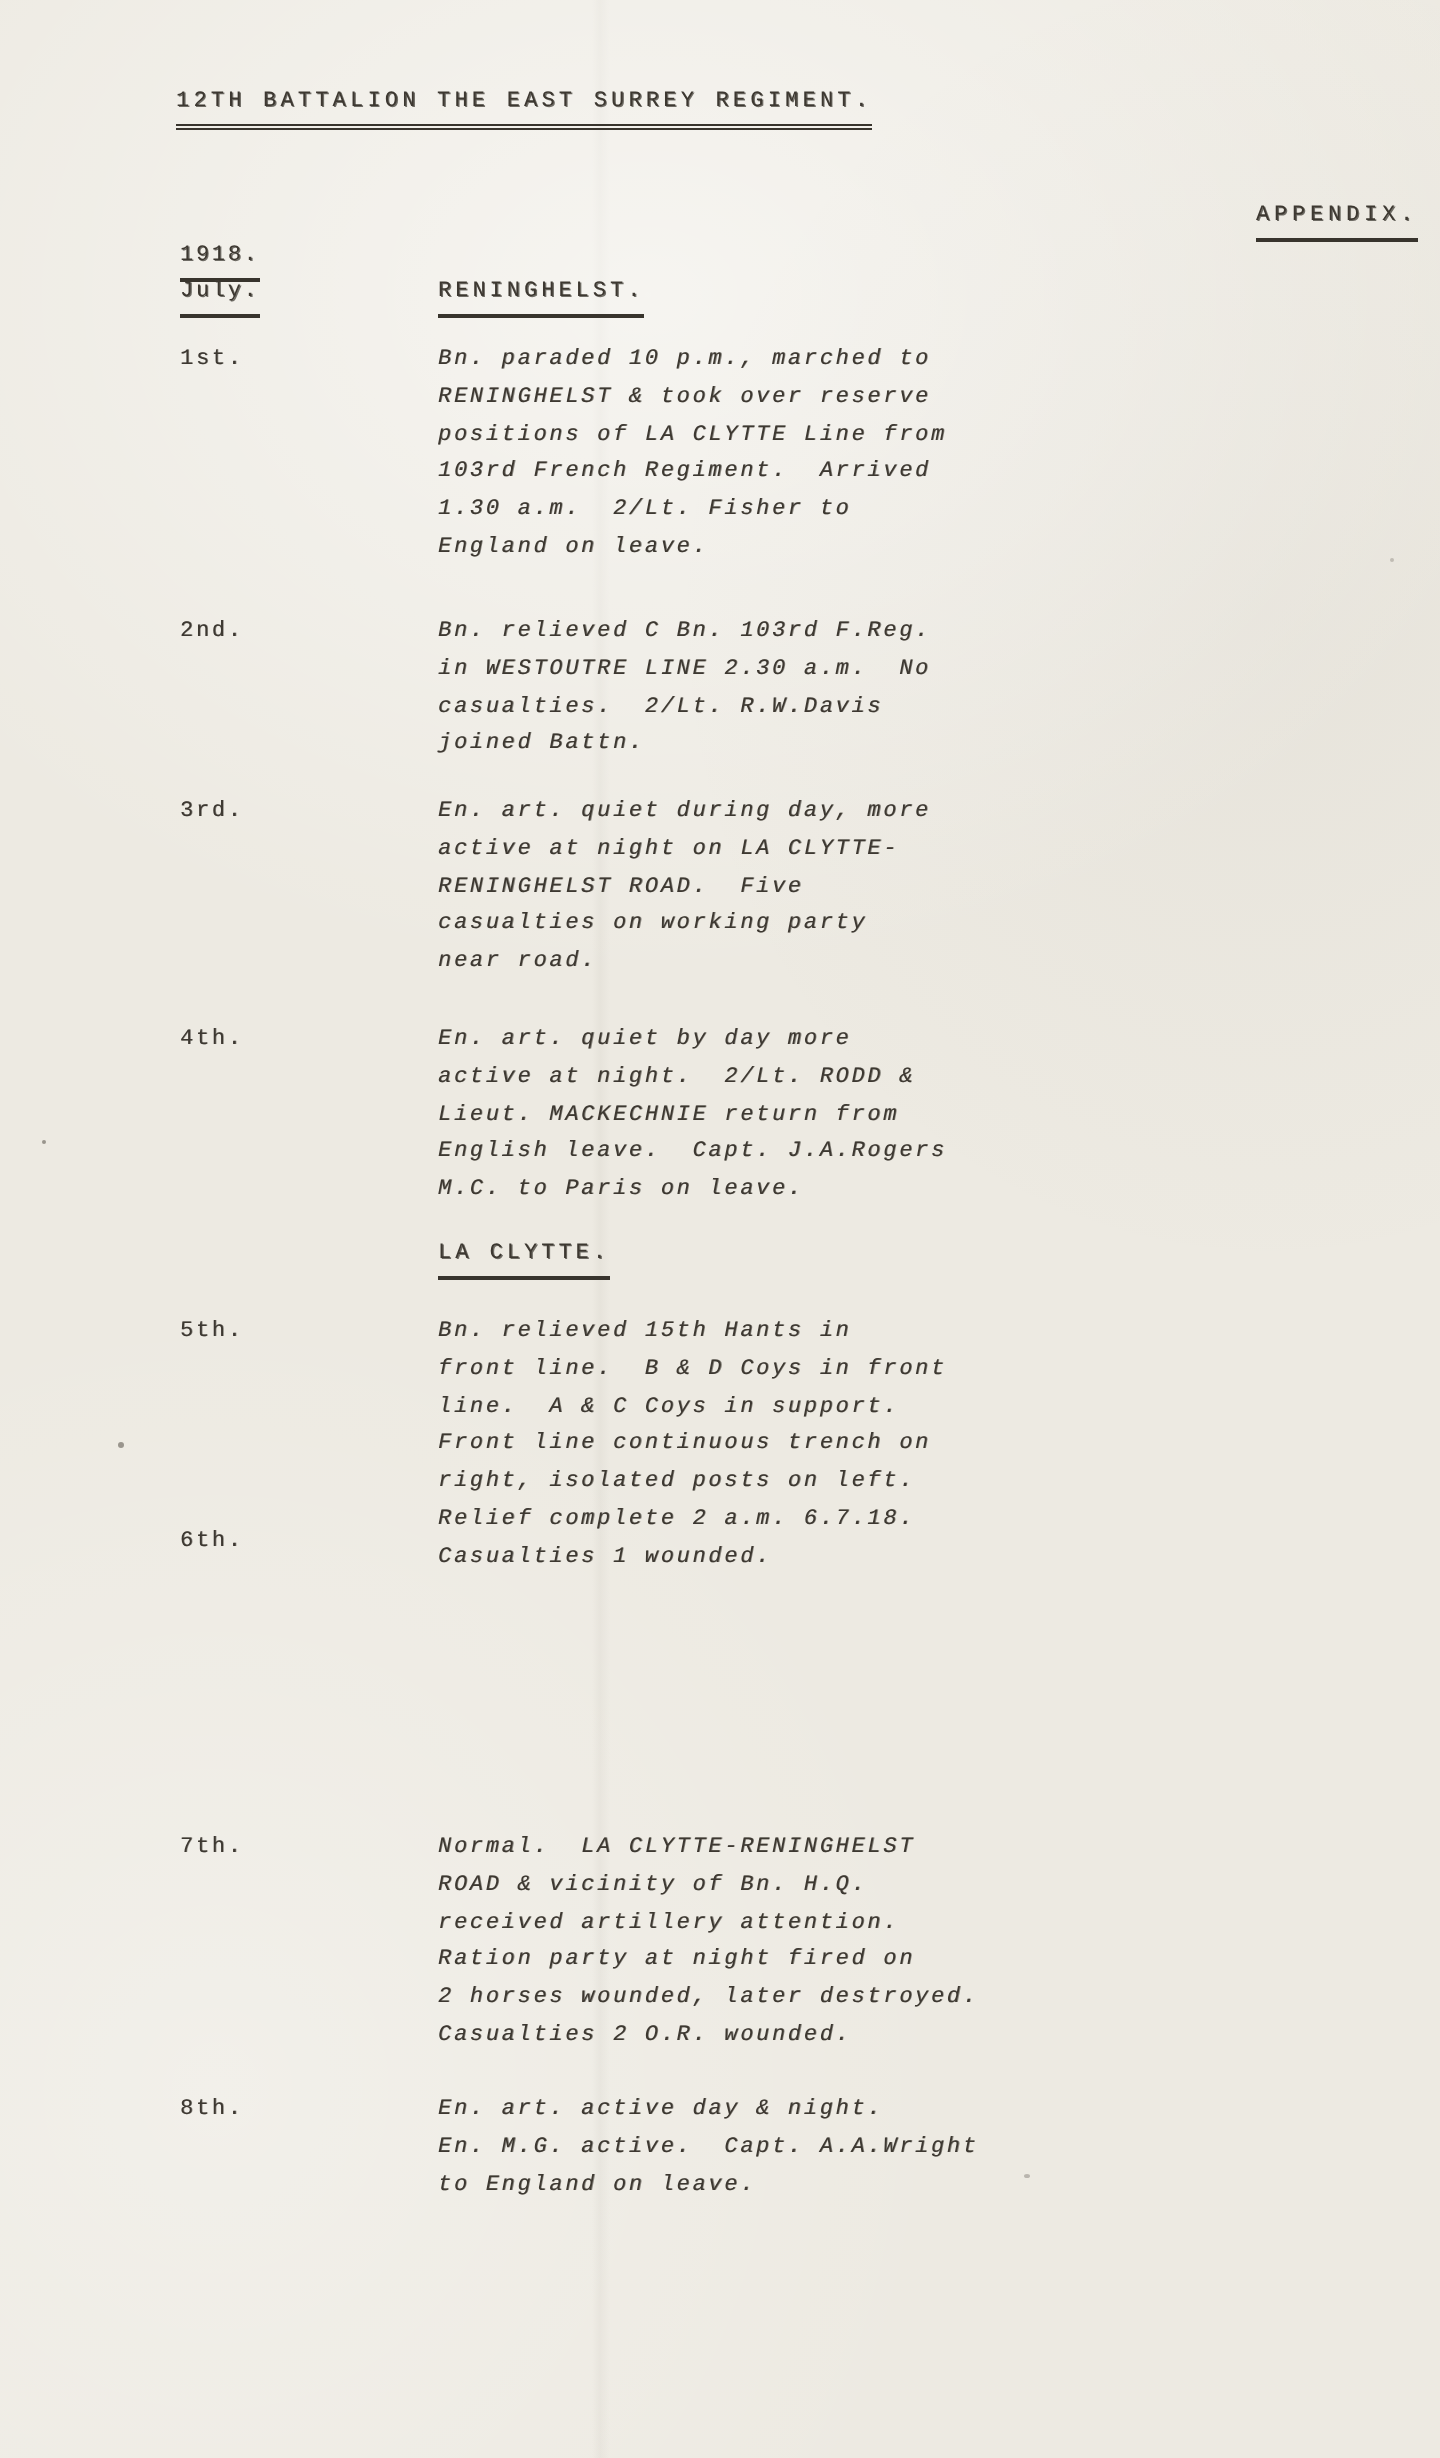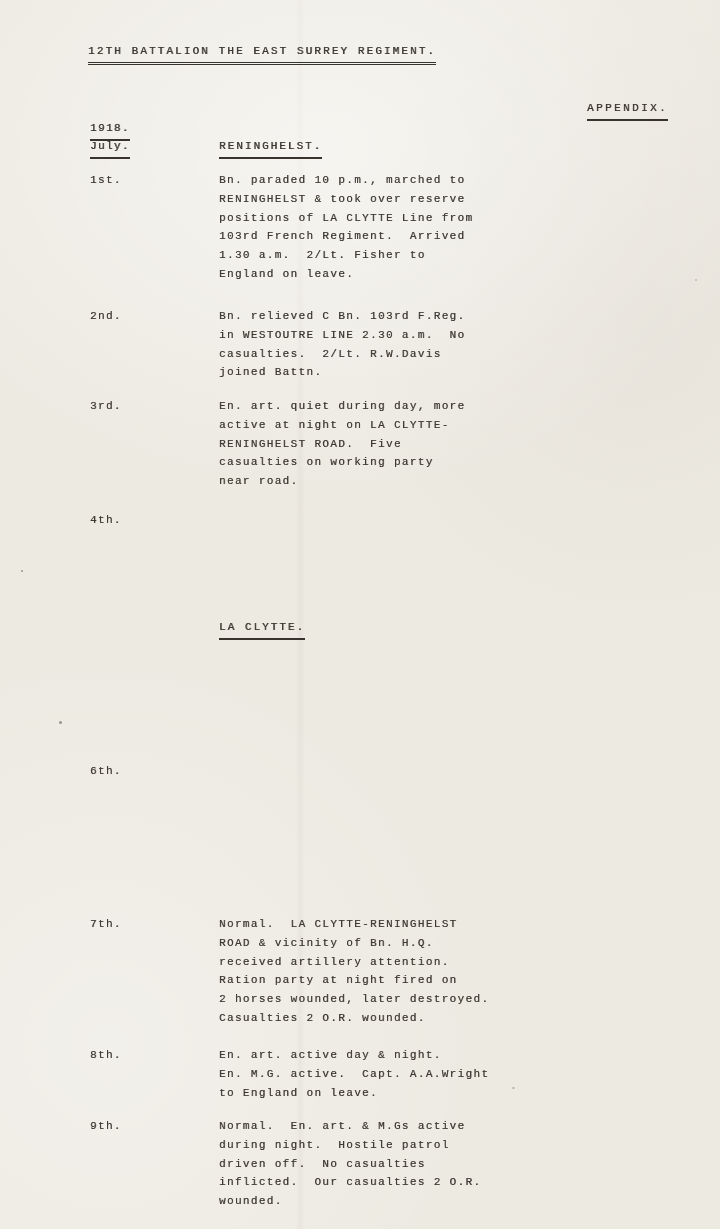--- a/index.html
+++ b/index.html
@@ -43,21 +43,21 @@
   }
 
   .underlined {
     display: inline-block;
     border-bottom: 2px solid #38342d;
     padding-bottom: 1px;
     text-shadow: 0.6px 0.3px 0 rgba(56,52,45,0.7);
   }
 
   .year-label    { position: absolute; left: 90px;  top: 99px; margin-top: 20px;  }
-  .appendix-label{ position: absolute; left: 587px; top: 99px;  letter-spacing: 2.4px; }
+  .appendix-label{ position: absolute; left: 628px; top: 99px;  letter-spacing: 2.4px; }
   .month-row-month    { position: absolute; left: 90px;  top: 137px; }
   .month-row-location { position: absolute; left: 219px; top: 137px; letter-spacing: 2.0px; text-decoration: underline; }
 
   .heading-la-clytte {
     position: absolute;
     left: 219px;
     top: 618px;
     letter-spacing: 2.0px;
   }
 
@@ -66,20 +66,21 @@
     left: 90px;
     width: 560px;
   }
   .entry .entry-date {
     position: absolute;
     left: 0;
     top: 0;
   }
   .entry .entry-text {
     margin-left: 129px;
+    font-style: italic;
   }
 
   .entry-1 { top: 171px; }
   .entry-2 { top: 307px; }
   .entry-3 { top: 397px; }
   .entry-4 { top: 511px; }
   .entry-5 { top: 657px; }
   .entry-6 { top: 762px; }
   .entry-7 { top: 915px; }
   .entry-8 { top: 1046px; }
@@ -138,26 +139,41 @@
     <span class="entry-date typed">3rd.</span>
     <div class="entry-text typed">En. art. quiet during day, more
 active at night on LA CLYTTE-
 RENINGHELST ROAD.  Five
 casualties on working party
 near road.</div>
   </div>
 
   <div class="entry entry-4">
     <span class="entry-date typed">4th.</span>
+    <div class="entry-text typed">En. art. quiet by day more
+active at night.  2/Lt. RODD &amp;
+Lieut. MACKECHNIE return from
+English leave.  Capt. J.A.Rogers
+M.C. to Paris on leave.</div>
   </div>
 
   <div class="heading-la-clytte">
     <span class="underlined">LA CLYTTE.</span>
   </div>
 
+  <div class="entry entry-5">
+    <span class="entry-date typed">5th.</span>
+    <div class="entry-text typed">Bn. relieved 15th Hants in
+front line.  B &amp; D Coys in front
+line.  A &amp; C Coys in support.
+Front line continuous trench on
+right, isolated posts on left.
+Relief complete 2 a.m. 6.7.18.
+Casualties 1 wounded.</div>
+  </div>
 
   <div class="entry entry-6">
     <span class="entry-date typed">6th.</span>
   </div>
 
   <div class="entry entry-7">
     <span class="entry-date typed">7th.</span>
     <div class="entry-text typed">Normal.  LA CLYTTE-RENINGHELST
 ROAD &amp; vicinity of Bn. H.Q.
 received artillery attention.
@@ -166,27 +182,19 @@
 Casualties 2 O.R. wounded.</div>
   </div>
 
   <div class="entry entry-8">
     <span class="entry-date typed">8th.</span>
     <div class="entry-text typed">En. art. active day &amp; night.
 En. M.G. active.  Capt. A.A.Wright
 to England on leave.</div>
   </div>
 
-  <div class="entry entry-9">
-    <span class="entry-date typed">9th.</span>
-    <div class="entry-text typed">Normal.  En. art. &amp; M.Gs active
-during night.  Hostile patrol
-driven off.  No casualties
-inflicted.  Our casualties 2 O.R.
-wounded.</div>
-  </div>
 
   <div class="speck speck-1"></div>
   <div class="speck speck-2"></div>
   <div class="speck speck-3"></div>
   <div class="speck speck-4"></div>
 
 </div>
 
 </body></html>

